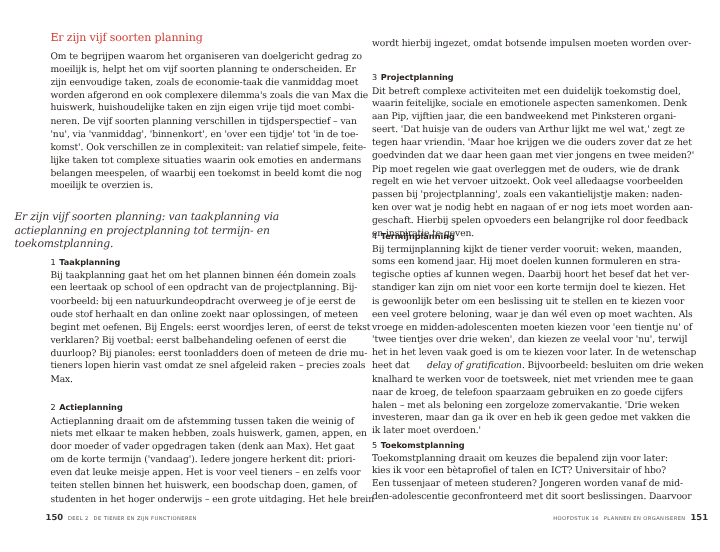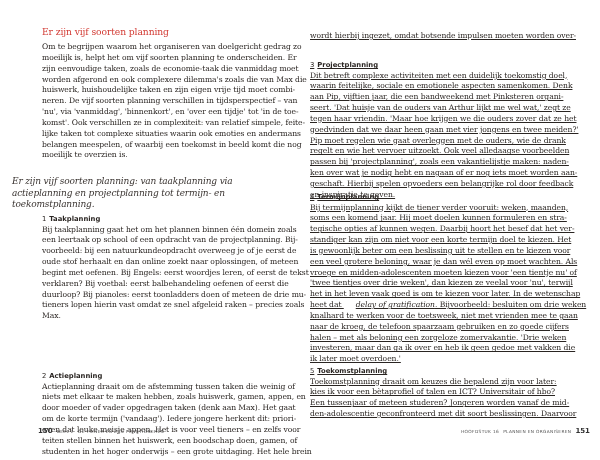--- a/index.html
+++ b/index.html
@@ -3,21 +3,21 @@
 <meta charset="utf-8">
 <style>
   html, body { margin: 0; padding: 0; background: #ffffff; }
   body { width: 600px; height: 460px; position: relative; overflow: hidden;
          font-family: "DejaVu Serif", "Liberation Serif", serif; color: #2a2522; }
   .page { position: absolute; top: 0; height: 384px; width: 300px; }
   .page.left { left: 0; }
   .page.right { left: 300px; }
   .col { position: absolute; width: 245px; }
   .left .col { left: 42px; }
-  .right .col { left: 10px; text-decoration: underline; }
+  .right .col { left: 10px; }
   .line { font-size: 7.6px; line-height: 10.85px; white-space: nowrap;
           text-align: justify; text-align-last: justify; letter-spacing: -0.05px; }
   .line.last { text-align-last: left; }
   .red-heading { position: absolute; left: 42px; top: 26px; font-size: 9.2px;
                  color: #d23a33; letter-spacing: -0.1px; }
   .quote { position: absolute; left: 12px; width: 280px; font-style: italic;
            font-size: 9px; line-height: 11.6px; color: #3a3431; letter-spacing: -0.15px; }
   .sub { font-family: "DejaVu Sans", "Liberation Sans", sans-serif; font-weight: bold;
          font-size: 6.8px; line-height: 10.5px; color: #2a2522; }
   .sub .num { margin-right: 3px; font-weight: normal; }
@@ -65,21 +65,21 @@
         <div class="line">voorbeeld: bij een natuurkundeopdracht overweeg je of je eerst de</div>
         <div class="line">oude stof herhaalt en dan online zoekt naar oplossingen, of meteen</div>
         <div class="line">begint met oefenen. Bij Engels: eerst woordjes leren, of eerst de tekst</div>
         <div class="line">verklaren? Bij voetbal: eerst balbehandeling oefenen of eerst die</div>
         <div class="line">duurloop? Bij pianoles: eerst toonladders doen of meteen de drie mu-</div>
         <div class="line">tieners lopen hierin vast omdat ze snel afgeleid raken – precies zoals</div>
         <div class="line last">Max.</div>
       </div>
   </div>
 
-  <div class="col" style="top:335px;margin-top:36px;">
+  <div class="col" style="top:335px;">
     <div class="sub">
       <span class="num">2</span><span>Actieplanning</span>
     </div>
     <div id="sec1">
         <div class="line">Actieplanning draait om de afstemming tussen taken die weinig of</div>
         <div class="line">niets met elkaar te maken hebben, zoals huiswerk, gamen, appen, en</div>
         <div class="line">door moeder of vader opgedragen taken (denk aan Max). Het gaat</div>
         <div class="line">om de korte termijn ('vandaag'). Iedere jongere herkent dit: priori-</div>
         <div class="line">even dat leuke meisje appen. Het is voor veel tieners – en zelfs voor</div>
         <div class="line">teiten stellen binnen het huiswerk, een boodschap doen, gamen, of</div>

